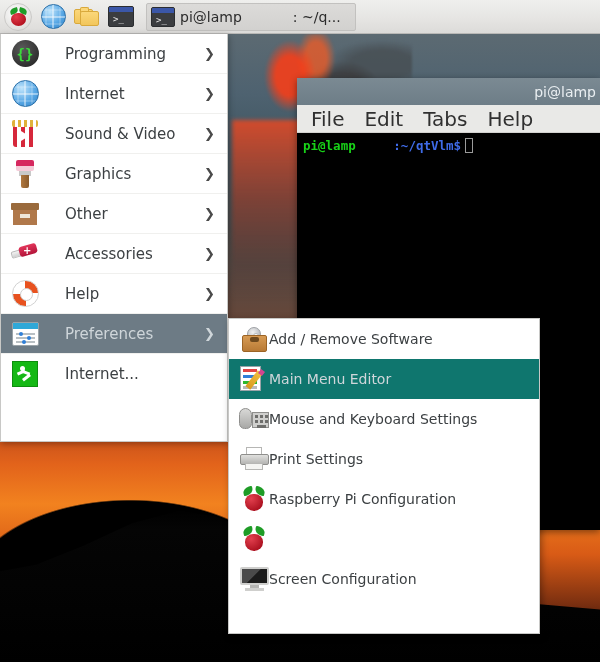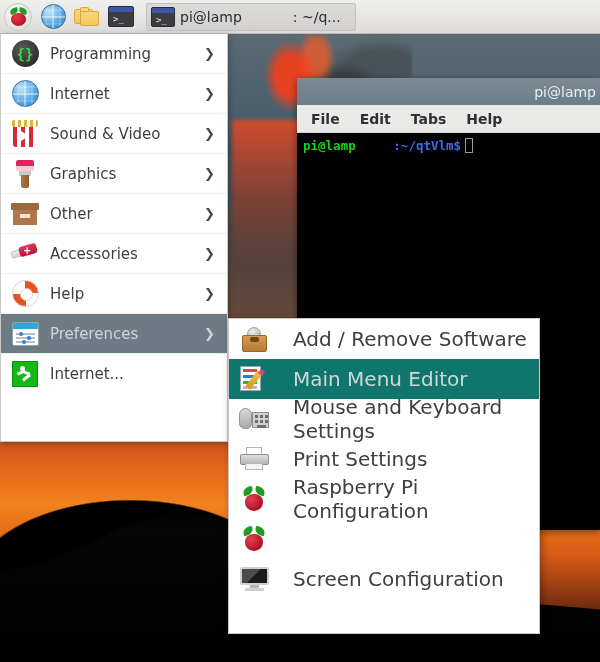--- a/index.html
+++ b/index.html
@@ -127,21 +127,21 @@
   }
   .term-title {
     height: 27px; background: linear-gradient(to bottom, #7b8a93, #6d7d87);
     display: flex; align-items: center; justify-content: flex-end; padding-right: 4px;
   }
   .term-title span { color: #e9eef1; font-size: 14px; }
   .term-menubar {
     height: 28px; background: #e9e9e7; border-bottom: 1px solid #d2d1cf;
     display: flex; align-items: center; padding-left: 14px; gap: 20px;
   }
-  .term-menubar span { font-size: 14px; color: #303030; font-weight: bold; }
+  .term-menubar span { font-size: 20px; color: #303030; }
   .term-body {
     height: 397px; background: #000; padding: 5px 6px;
     font-family: "DejaVu Sans Mono", "Liberation Mono", monospace; font-size: 12.5px;
   }
   .prompt-line { display: flex; align-items: center; white-space: pre; }
   .p-user { color: #18d318; font-weight: bold; }
   .p-host { color: #0a2d0a; font-weight: bold; }
   .p-path { color: #3f6be8; font-weight: bold; }
   .p-dollar { color: #3f6be8; font-weight: bold; }
   .cursor {
@@ -154,21 +154,21 @@
     position: absolute; left: 0; top: 34px; width: 228px; height: 408px;
     background: #fff; border: 1px solid #c8c8c6; border-top: none;
     box-shadow: 1px 2px 6px rgba(0,0,0,.3);
   }
   .mi {
     height: 40px; display: flex; align-items: center; padding: 0 6px 0 8px;
     border-bottom: 1px solid #f0f0ee; cursor: default;
   }
   .mi:last-child { border-bottom: none; }
   .mi .ico { width: 32px; height: 32px; display: flex; align-items: center; justify-content: center; flex: 0 0 32px; }
-  .mi .lbl { margin-left: 9px; font-size: 15px; color: #3c4043; flex: 1; }
+  .mi .lbl { margin-left: 24px; font-size: 15px; color: #3c4043; flex: 1; }
   .mi .arrow { font-size: 13px; color: #4a4a4a; padding-right: 6px; }
   .mi.selected { background: #6d7b85; }
   .mi.selected .lbl, .mi.selected .arrow { color: #cfd6da; }
 
   
   .ic-prog { width: 27px; height: 27px; border-radius: 50%;
     background: radial-gradient(circle at 38% 32%, #5a5a5a, #2d2d2d 75%);
     color: #3adb3a; font-size: 14px; font-weight: bold; display: flex; align-items: center; justify-content: center;
     font-family: "DejaVu Sans Mono", monospace; }
   .ic-pop { width: 24px; height: 27px; position: relative; }
@@ -217,21 +217,21 @@
   .ic-exit .leg2 { position: absolute; left: 9px; top: 14px; width: 9px; height: 3px; background: #fff; transform: rotate(-38deg); }
   .ic-exit .arm { position: absolute; left: 4px; top: 9px; width: 8px; height: 2.5px; background: #fff; transform: rotate(-25deg); }
 
   
   .submenu {
     position: absolute; left: 228px; top: 318px; width: 312px; height: 316px;
     background: #fff; border: 1px solid #c8c8c6; box-shadow: 2px 2px 7px rgba(0,0,0,.35);
   }
   .si { height: 40px; display: flex; align-items: center; padding: 0 6px 0 10px; }
   .si .ico { width: 30px; height: 30px; flex: 0 0 30px; display: flex; align-items: center; justify-content: center; }
-  .si .lbl { margin-left: 24px; font-size: 20px; color: #3c4043; }
+  .si .lbl { margin-left: 0; font-size: 14px; color: #3c4043; }
   .si.selected { background: #0f766e; }
   .si.selected .lbl { color: #cfd6da; }
 
   .ic-bag { width: 27px; height: 25px; position: relative; }
   .ic-bag .cd { position: absolute; left: 6px; top: 0; width: 14px; height: 14px; border-radius: 50%;
     background: radial-gradient(circle at 40% 35%, #f2f2f2, #b9bcc0 70%); border: 1px solid #9ea1a5; }
   .ic-bag .cd:after { content:""; position:absolute; left:5px; top:5px; width:4px; height:4px; border-radius:50%; background:#fff; border:1px solid #b5b8bb; }
   .ic-bag .bd { position: absolute; left: 1px; top: 8px; width: 25px; height: 17px;
     background: linear-gradient(to bottom, #d79b54, #b87a35); border-radius: 2px; border: 1px solid #9c6425; }
   .ic-bag .hd { position: absolute; left: 9px; top: 10px; width: 9px; height: 5px; background: #6f4a1e; border-radius: 2px; }

